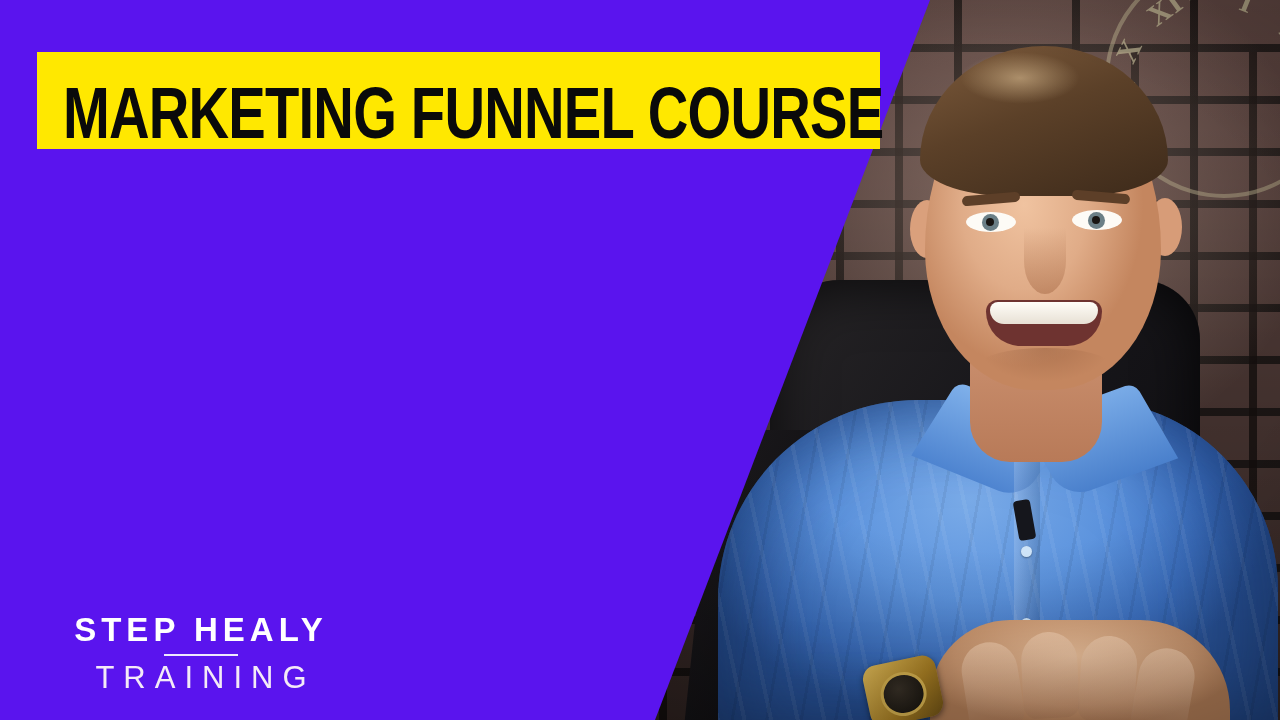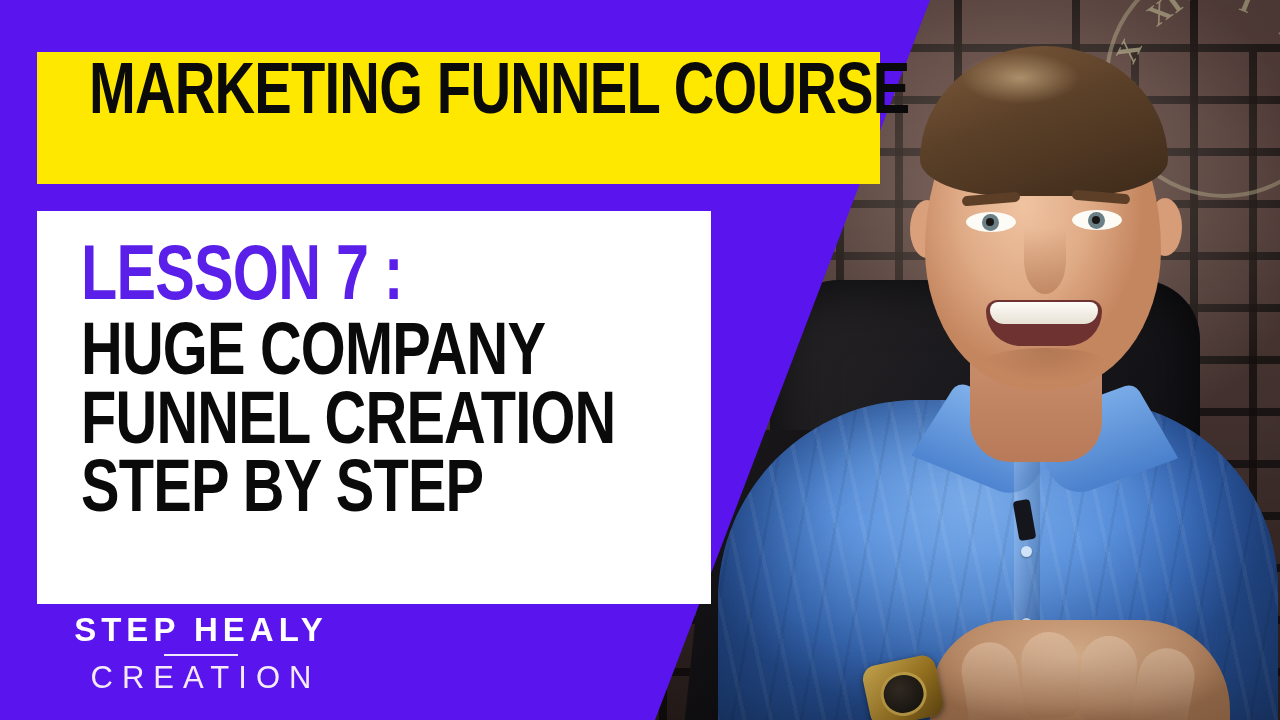--- a/index.html
+++ b/index.html
@@ -268,25 +268,25 @@
     position: absolute;
     inset: 0;
     background: #5a14ee;
     clip-path: polygon(0 0, 930px 0, 655px 720px, 0 720px);
   }
 
   
   .title-banner {
     position: absolute;
     left: 37px; top: 52px;
-    width: 843px; height: 132px;
+    width: 843px; height: 97px;
     background: #ffe800;
     display: flex;
-    align-items: flex-start;
-    padding-left: 52px;
+    align-items: flex-end;
+    padding-left: 26px;
     box-sizing: border-box;
   }
   .title-text {
     color: #0a0a0a;
     font-size: 72px;
     font-weight: bold;
     letter-spacing: -1px;
     line-height: 1;
     transform: scaleX(.78);
     transform-origin: left center;
@@ -422,26 +422,20 @@
 
     <div class="photo-vignette"></div>
   </div>
 
   <div class="purple-panel"></div>
 
   <div class="title-banner">
     <div class="title-text">MARKETING FUNNEL COURSE</div>
   </div>
 
-  <div class="lesson-card">
-    <div class="lesson-eyebrow">LESSON 7 :</div>
-    <div class="lesson-line">HUGE COMPANY</div>
-    <div class="lesson-line">FUNNEL CREATION</div>
-    <div class="lesson-line">STEP BY STEP</div>
-  </div>
 
   <div class="logo">
     <div class="logo-name">STEP HEALY</div>
     <div class="logo-divider"></div>
-    <div class="logo-sub">CREATION</div>
+    <div class="logo-sub">TRAINING</div>
   </div>
 
 </div>
 
 </body></html>

